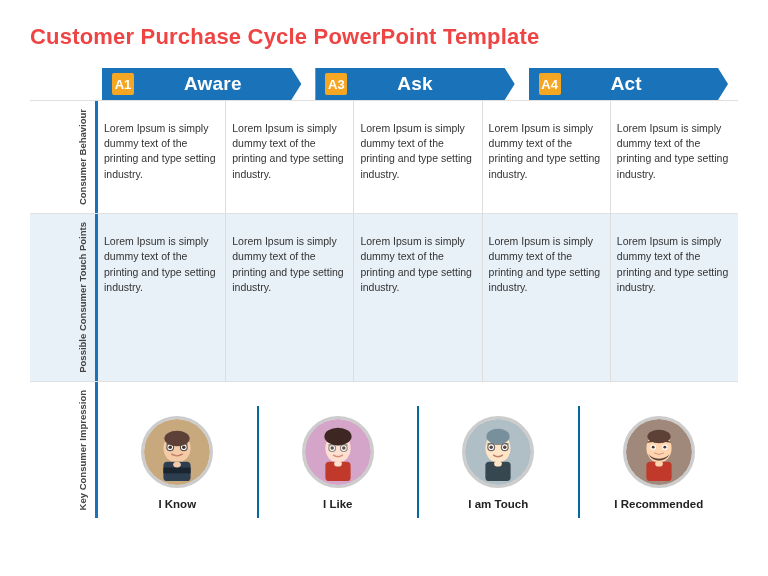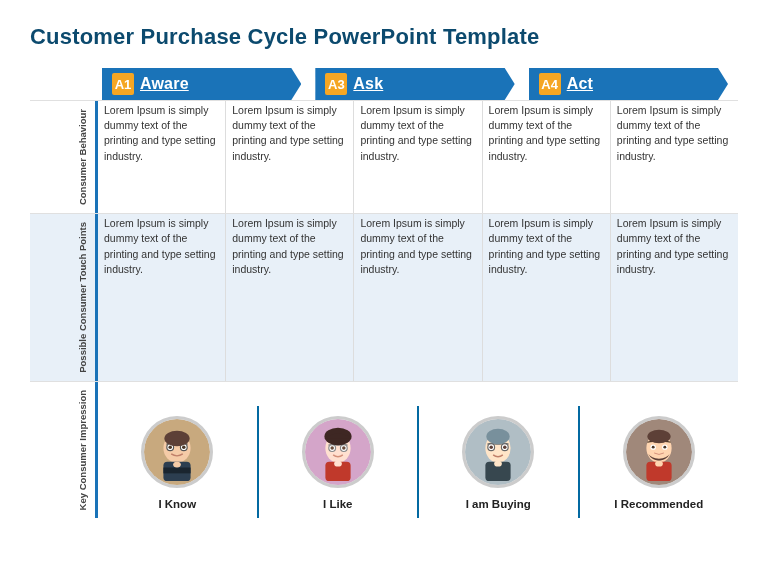--- a/index.html
+++ b/index.html
@@ -6,21 +6,21 @@
     body {
       font-family: 'Segoe UI', Arial, sans-serif;
       background: #fff;
       width: 768px;
       min-height: 576px;
       padding: 24px 30px 20px 30px;
     }
     h1 {
       font-size: 22px;
       font-weight: 600;
-      color: #0c4a6e;
+      color: #ef4444;
       margin-bottom: 18px;
       letter-spacing: 0.2px;
     }
     .table-wrap {
       display: flex;
       flex-direction: column;
       width: 100%;
     }
     
     .header-row {
@@ -53,40 +53,40 @@
       align-items: center;
       height: 32px;
       padding: 0 8px 0 10px;
       font-size: 13px;
       font-weight: 700;
       color: #fff;
       position: relative;
       background: #1a73b8;
       clip-path: polygon(0 0, calc(100% - 10px) 0, 100% 50%, calc(100% - 10px) 100%, 0 100%);
       width: 100%;
+      gap: 44px;
     }
     .arrow-body .letter {
       background: #f5a623;
       color: #fff;
       font-weight: 800;
       font-size: 13px;
       width: 22px;
       height: 22px;
       display: inline-flex;
       align-items: center;
       justify-content: center;
       border-radius: 2px;
       margin-right: 6px;
       flex-shrink: 0;
     }
     .arrow-body .label-text {
-      font-size: 16px;
+      font-size: 19px;
       font-weight: 600;
       letter-spacing: 0.2px;
-      text-decoration: underline;
     }
     
     .section-row {
       display: flex;
       align-items: stretch;
       border-top: 1px solid #e0e0e0;
     }
     .section-row.touch-points {
       background: #e8f0f8;
     }
@@ -107,21 +107,21 @@
       font-weight: 600;
       color: #444;
       text-align: right;
       line-height: 1.3;
       writing-mode: vertical-rl;
       transform: rotate(180deg);
       text-transform: none;
     }
     .cell-content {
       flex: 1;
-      padding: 2px 6px;
+      padding: 20px 6px;
       font-size: 10.5px;
       color: #333;
       line-height: 1.45;
       border-left: 1px solid #ddd;
     }
     .cell-content:first-child {
       border-left: none;
     }
     
     .impression-row {
@@ -294,21 +294,21 @@
     <circle cx="27" cy="29" r="1.8" fill="#5d4037"></circle>
     <circle cx="41" cy="29" r="1.8" fill="#5d4037"></circle>
     <path d="M23 26 Q27 24 31 26" stroke="#666" stroke-width="1.2" fill="none"></path>
     <path d="M37 26 Q41 24 45 26" stroke="#666" stroke-width="1.2" fill="none"></path>
     <line x1="31" y1="26" x2="37" y2="26" stroke="#666" stroke-width="1"></line>
     <ellipse cx="34" cy="18" rx="12" ry="8" fill="#78909c"></ellipse>
     <path d="M29 37 Q34 41 39 37" stroke="#c0806a" stroke-width="1.5" fill="none"></path>
     <ellipse cx="34" cy="46" rx="4" ry="3" fill="#ffe5c8"></ellipse>
   </svg>
           </div>
-          <div class="impression-label">I am Buying</div>
+          <div class="impression-label">I am Touch</div>
         </div>
         <div class="impression-cell">
           <div class="avatar-circle">
             <svg viewBox="0 0 68 68" xmlns="http://www.w3.org/2000/svg">
     <circle cx="34" cy="34" r="34" fill="#a0887a"></circle>
     <ellipse cx="34" cy="30" rx="13" ry="15" fill="#ffd5b0"></ellipse>
     <rect x="21" y="44" width="26" height="20" rx="4" fill="#c0392b"></rect>
     <circle cx="28" cy="29" r="2.8" fill="white"></circle>
     <circle cx="40" cy="29" r="2.8" fill="white"></circle>
     <circle cx="28" cy="29" r="1.5" fill="#4a3728"></circle>

